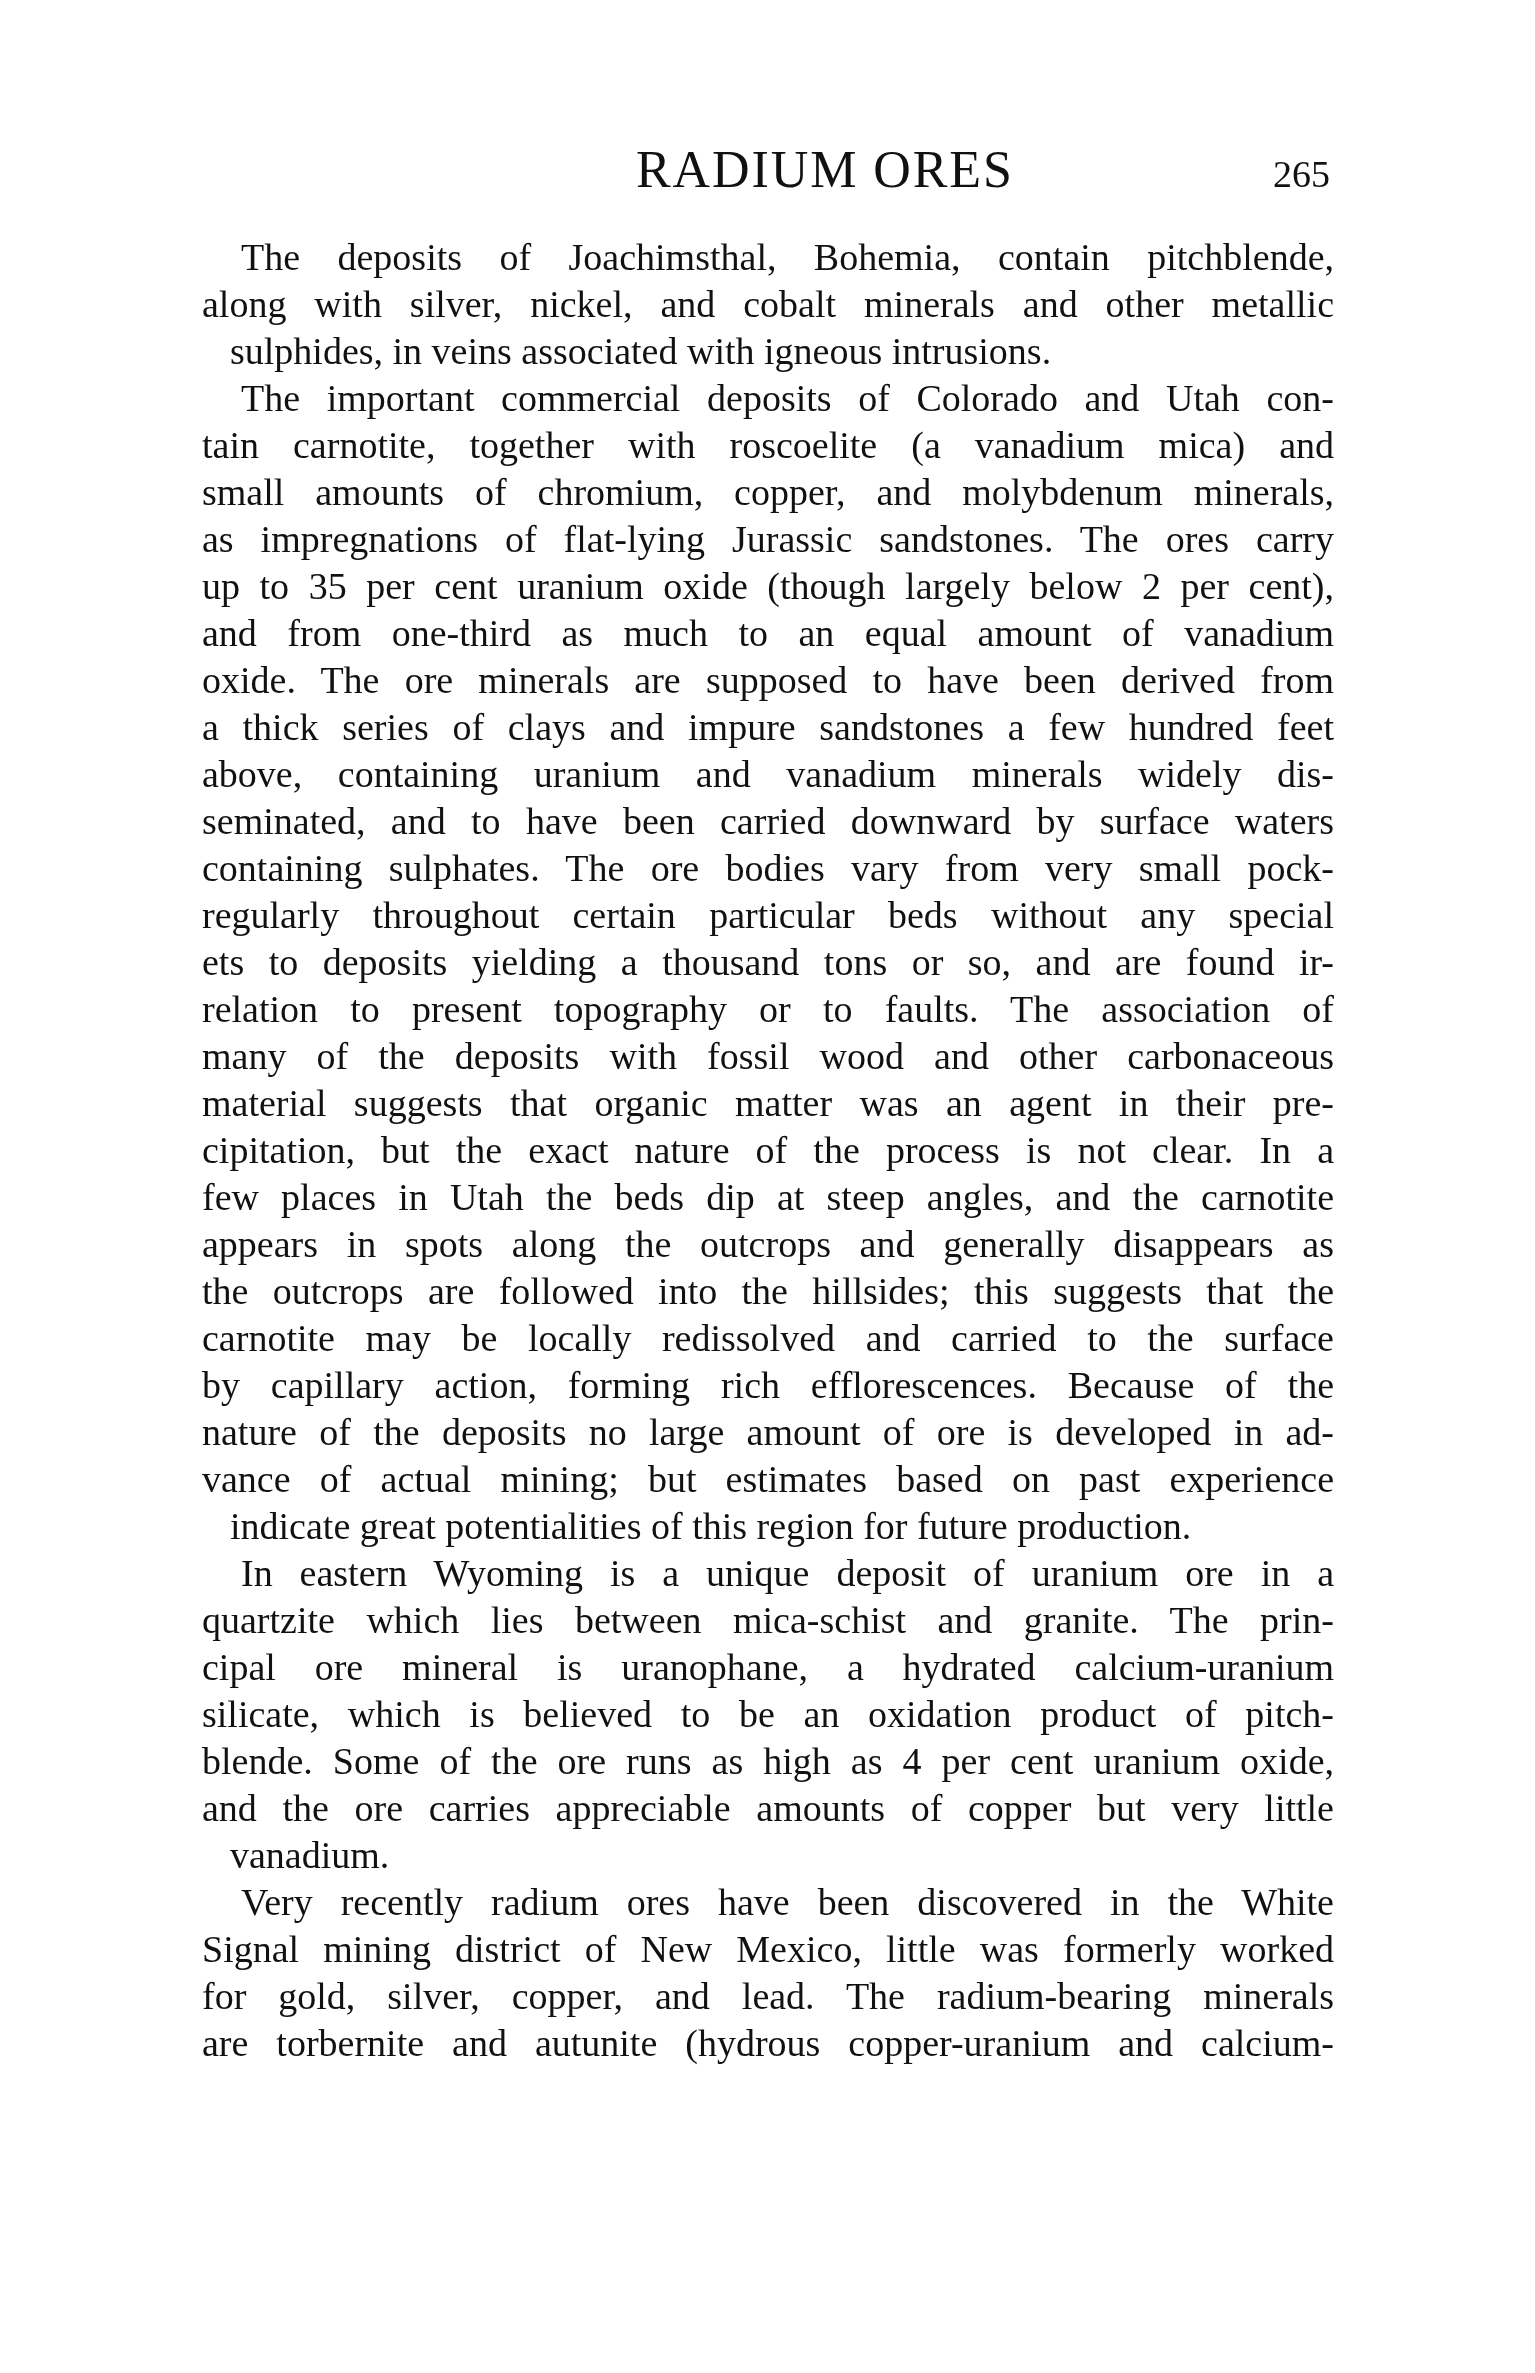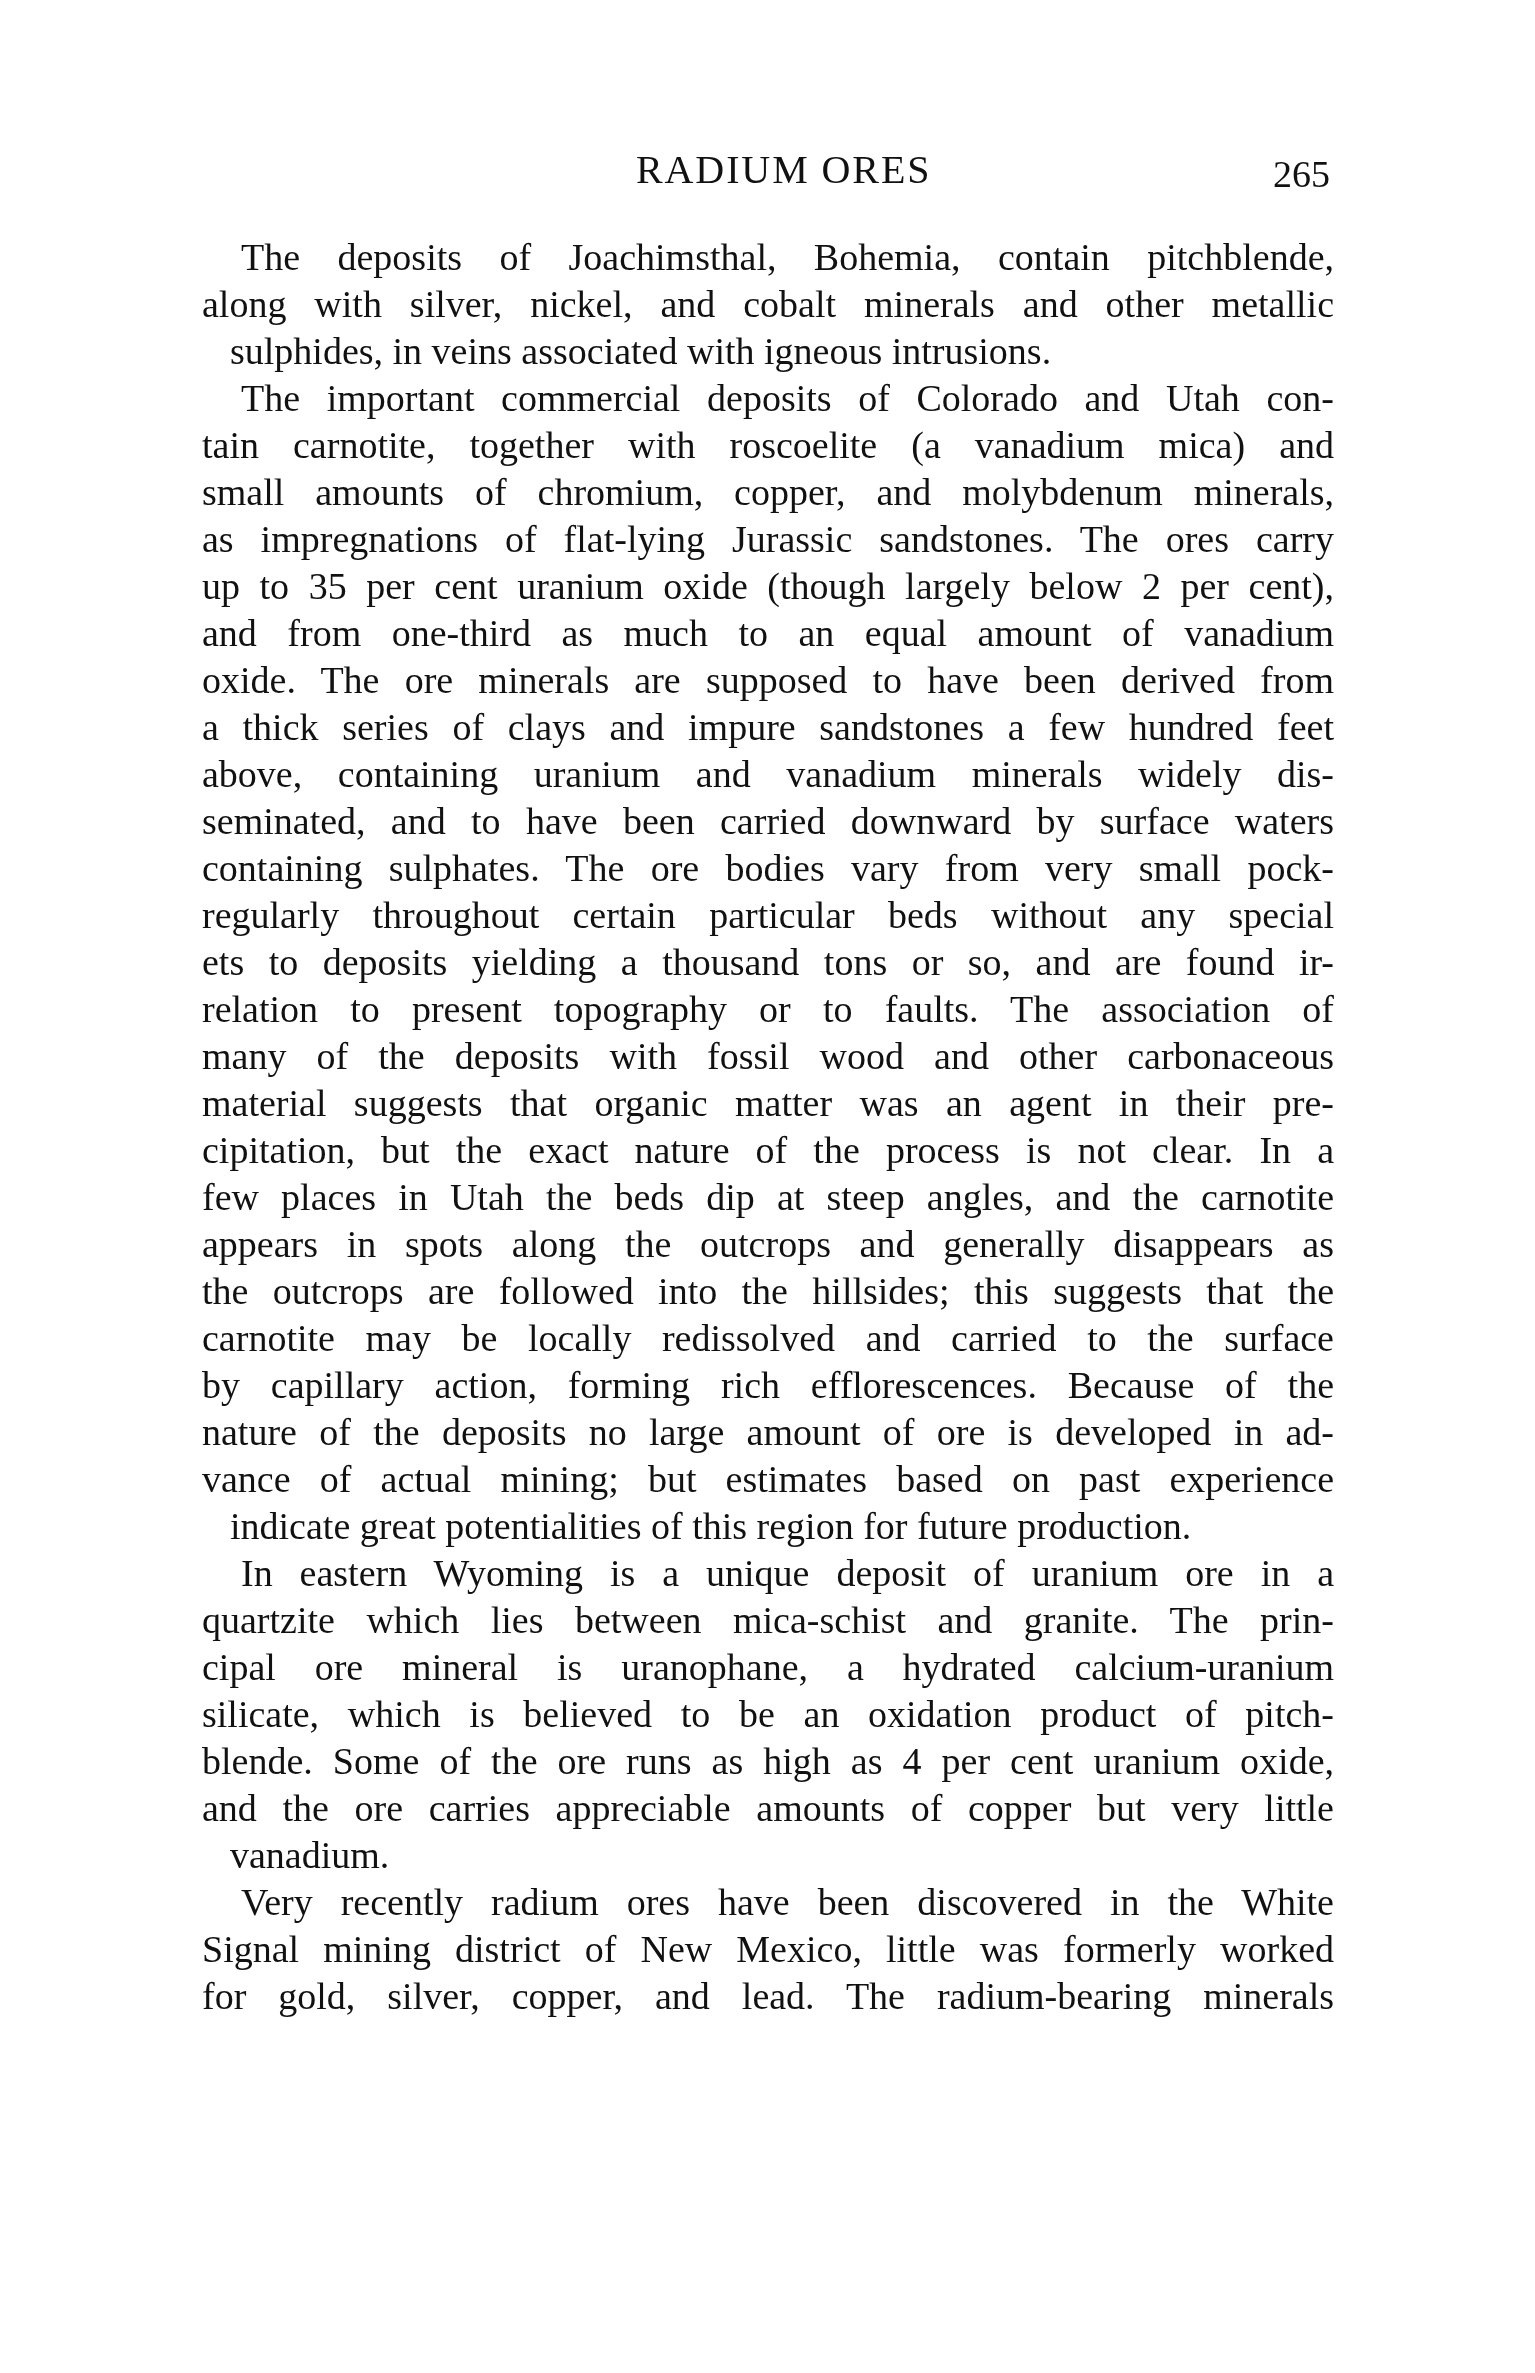--- a/index.html
+++ b/index.html
@@ -5,21 +5,21 @@
   html, body { margin: 0; padding: 0; background: #ffffff; }
   body {
     width: 1535px; height: 2374px; position: relative; overflow: hidden;
     font-family: "Liberation Serif", "DejaVu Serif", serif; color: #111111;
   }
   .page { position: absolute; left: 0; top: 0; width: 1535px; height: 2374px; }
   .running-head {
     position: absolute; left: 202px; top: 146px; width: 1132px; height: 48px;
   }
   .running-title {
-    position: absolute; left: 434px; top: 0; font-size: 40px; letter-spacing: 1.9px;
+    position: absolute; left: 434px; top: 0; font-size: 52px; letter-spacing: 1.9px;
     line-height: 48px; white-space: nowrap;
   }
   .page-number {
     position: absolute; right: 4px; top: 3.8px; font-size: 38px; line-height: 48px; white-space: nowrap;
   }
   .body-text {
     position: absolute; left: 202px; top: 234px; width: 1132px;
   }
   .line {
     display: block; height: 47px; line-height: 47px; font-size: 38px;
@@ -80,16 +80,17 @@
       <span class="line">silicate, which is believed to be an oxidation product of pitch-</span>
       <span class="line">blende. Some of the ore runs as high as 4 per cent uranium oxide,</span>
       <span class="line">and the ore carries appreciable amounts of copper but very little</span>
       <span class="line last">vanadium.</span>
     </div>
 
     <div>
       <span class="line indent">Very recently radium ores have been discovered in the White</span>
       <span class="line">Signal mining district of New Mexico, little was formerly worked</span>
       <span class="line">for gold, silver, copper, and lead. The radium-bearing minerals</span>
+      <span class="line">are torbernite and autunite (hydrous copper-uranium and calcium-</span>
     </div>
   </div>
 </div>
 
 
 </body></html>

